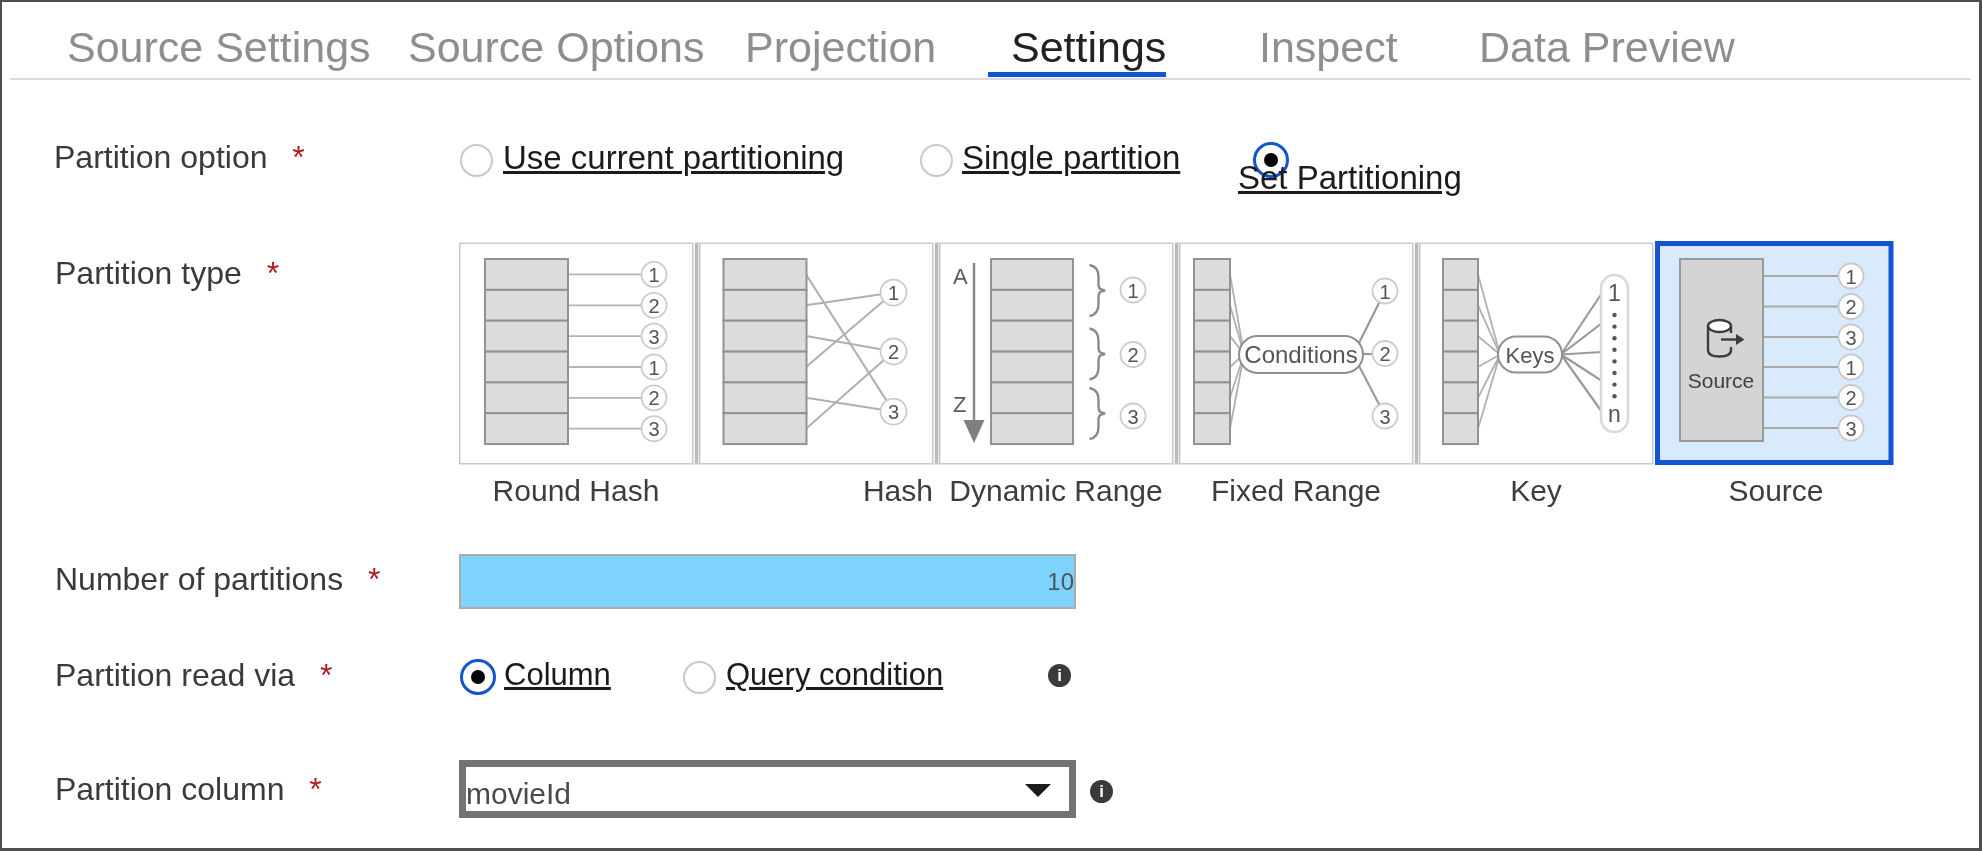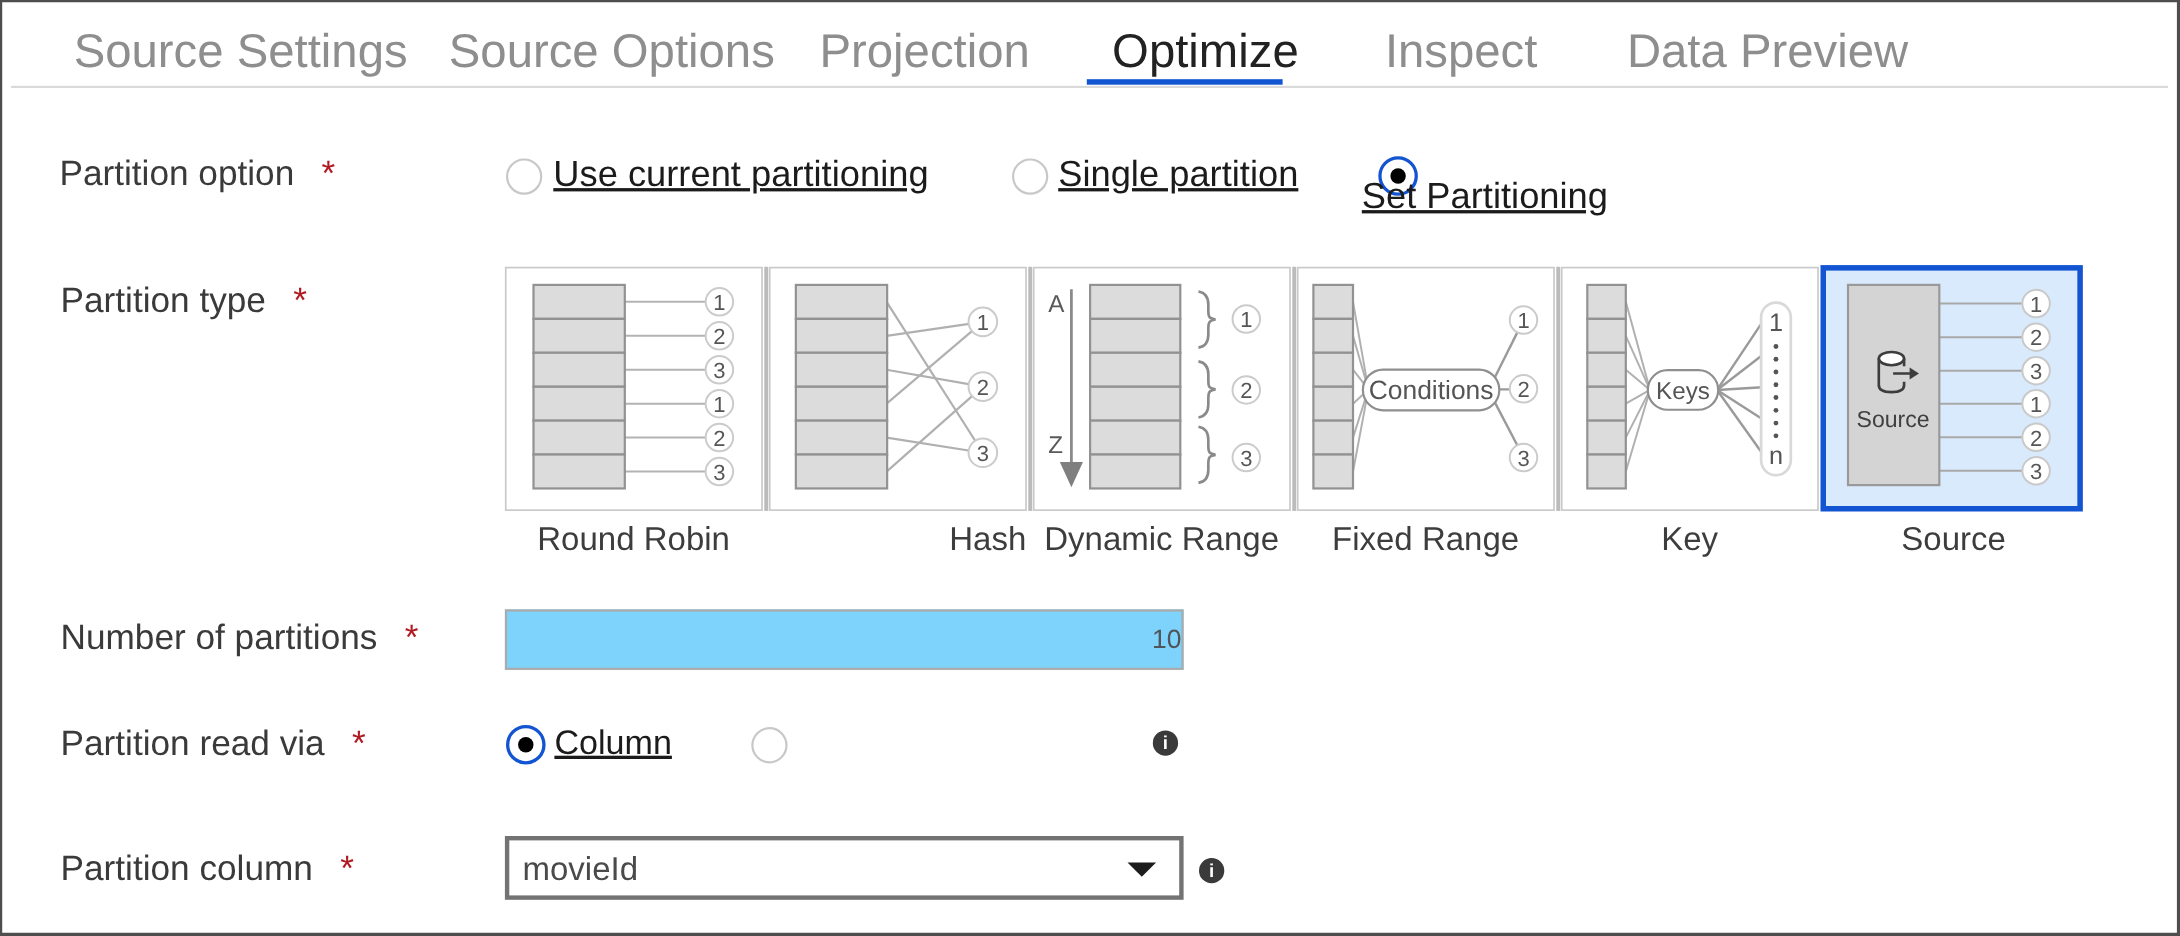--- a/index.html
+++ b/index.html
@@ -16,34 +16,34 @@
   .req { color:#b01b22; margin-left:16px; }
   .rlbl { position:absolute; font-size:33px; color:#1b1b1b; white-space:nowrap;text-decoration:underline; }
   .rlbl.sm { font-size:31px; }
   .radio { position:absolute; width:33px; height:33px; border:2px solid #c8c8c8; border-radius:50%; background:#fff; }
   .radio.sel { width:36px; height:36px; border:3px solid #1254d1; }
   .radio.sel::after { content:""; position:absolute; left:50%; top:50%; width:14px; height:14px;
                       margin:-7px 0 0 -7px; border-radius:50%; background:#000; }
   .cap { position:absolute; top:472px; width:234px; text-align:center; font-size:30px; color:#3d3d3d; white-space:nowrap; }
   .inp { position:absolute; left:457px; top:552px; width:617px; height:55px; border:2px solid #ababab; background:#7dd3fc;
          font-size:24px; color:#4f555b; line-height:51px; padding-left:25px;text-align:right; }
-  .dd  { position:absolute; left:457px; top:758px; width:617px; height:58px; border:4px solid #737373; background:#fff;
-         font-size:30px; color:#4a4a4a; line-height:54px; padding-left:12px; }
+  .dd  { position:absolute; left:457px; top:758px; width:617px; height:58px; border:7px solid #737373; background:#fff;
+         font-size:30px; color:#4a4a4a; line-height:54px; }
   .arr { position:absolute; left:1023px; top:782px; width:0; height:0;
          border-left:13px solid transparent; border-right:13px solid transparent; border-top:13px solid #1c1c1c; }
   .info { position:absolute; width:23px; height:23px; border-radius:50%; background:#3a3a3a; color:#fff;
           font-size:17px; font-weight:bold; text-align:center; line-height:23px; }
 </style>
 </head>
 <body>
 <div class="page">
   <div class="tab" style="left:65px;">Source Settings</div>
   <div class="tab" style="left:406px;">Source Options</div>
   <div class="tab" style="left:743px;">Projection</div>
-  <div class="tab on" style="left:1009px;">Optimize</div>
+  <div class="tab on" style="left:1009px;">Settings</div>
   <div class="tab" style="left:1257px;">Inspect</div>
   <div class="tab" style="left:1477px;">Data Preview</div>
   <div class="tabline"></div>
   <div class="tabsel"></div>
 
   <div class="lbl" style="left:52px; top:137px;">Partition option <span class="req">*</span></div>
   <div class="radio" style="left:458px; top:142px;"></div>
   <div class="rlbl" style="left:501px; top:137px;">Use current partitioning</div>
   <div class="radio" style="left:918px; top:142px;"></div>
   <div class="rlbl" style="left:960px; top:137px;">Single partition</div>
@@ -198,33 +198,34 @@
 <circle cx="1851" cy="337.0" r="12.5" fill="#ffffff" stroke="#c9c9c9" stroke-width="1.8"></circle>
       <text x="1851" y="344.5" text-anchor="middle" font-size="20" fill="#555555">3</text>
 <circle cx="1851" cy="367.0" r="12.5" fill="#ffffff" stroke="#c9c9c9" stroke-width="1.8"></circle>
       <text x="1851" y="374.5" text-anchor="middle" font-size="20" fill="#555555">1</text>
 <circle cx="1851" cy="397.5" r="12.5" fill="#ffffff" stroke="#c9c9c9" stroke-width="1.8"></circle>
       <text x="1851" y="405.0" text-anchor="middle" font-size="20" fill="#555555">2</text>
 <circle cx="1851" cy="428.0" r="12.5" fill="#ffffff" stroke="#c9c9c9" stroke-width="1.8"></circle>
       <text x="1851" y="435.5" text-anchor="middle" font-size="20" fill="#555555">3</text>
 </svg>
 
-  <div class="cap" style="left:457px;">Round Robin</div>
+  <div class="cap" style="left:457px;">Round Hash</div>
   <div class="cap" style="left:697px;text-align:right;">Hash</div>
   <div class="cap" style="left:937px;">Dynamic Range</div>
   <div class="cap" style="left:1177px;">Fixed Range</div>
   <div class="cap" style="left:1417px;">Key</div>
   <div class="cap" style="left:1657px;">Source</div>
 
   <div class="lbl" style="left:53px; top:559px;">Number of partitions <span class="req">*</span></div>
   <div class="inp">10</div>
 
   <div class="lbl" style="left:53px; top:655px;">Partition read via <span class="req">*</span></div>
   <div class="radio sel" style="left:458px; top:657px;"></div>
   <div class="rlbl sm" style="left:502px; top:655px;">Column</div>
   <div class="radio" style="left:681px; top:659px;"></div>
+  <div class="rlbl sm" style="left:724px; top:655px;">Query condition</div>
   <div class="info" style="left:1046px; top:662px;">i</div>
 
   <div class="lbl" style="left:53px; top:769px;">Partition column <span class="req">*</span></div>
   <div class="dd">movieId</div>
   <div class="arr"></div>
   <div class="info" style="left:1088px; top:778px;">i</div>
 </div>
 
 </body></html>

